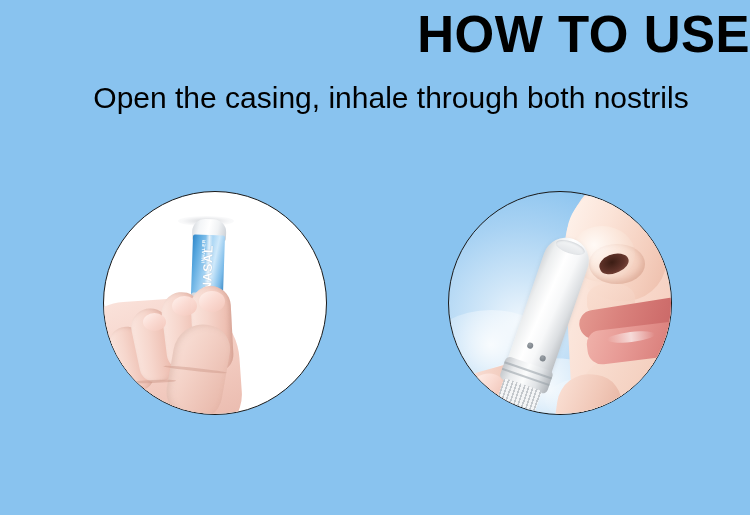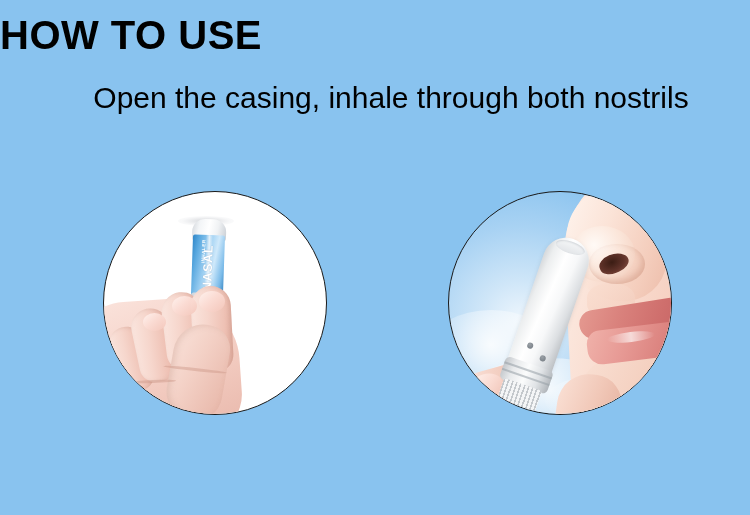--- a/index.html
+++ b/index.html
@@ -18,22 +18,22 @@
     height: 515px;
     background: #89c3ef;
     overflow: hidden;
   }
   
   #title {
     position: absolute;
     left: 0;
     top: 12px;
     width: 750px;
-    text-align: left;
-    font-size: 40px;
+    text-align: right;
+    font-size: 51px;
     font-weight: bold;
     letter-spacing: 0.5px;
     color: #000000;
     line-height: 46px;
     white-space: nowrap;
   }
   #instructions {
     position: absolute;
     left: 0;
     top: 78px;

